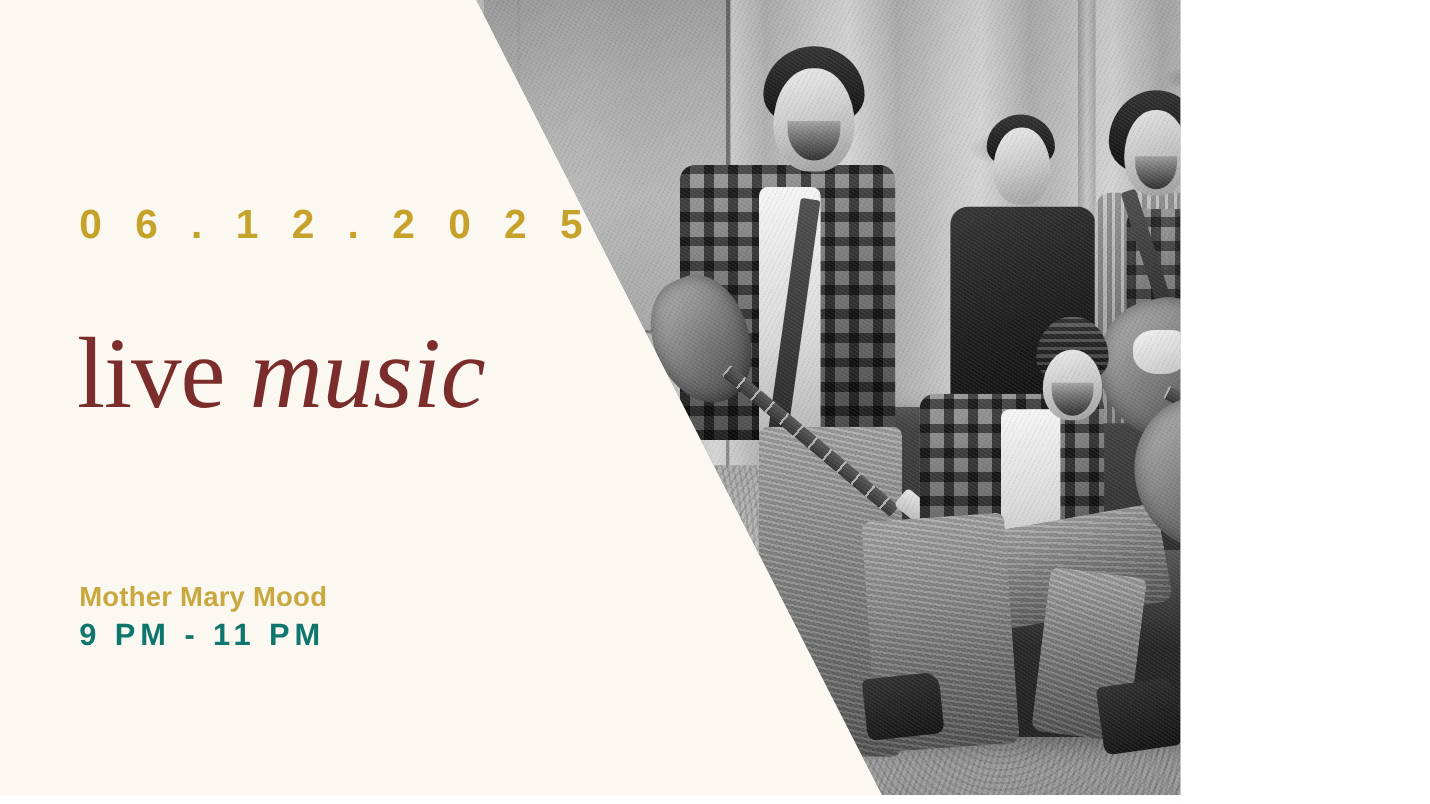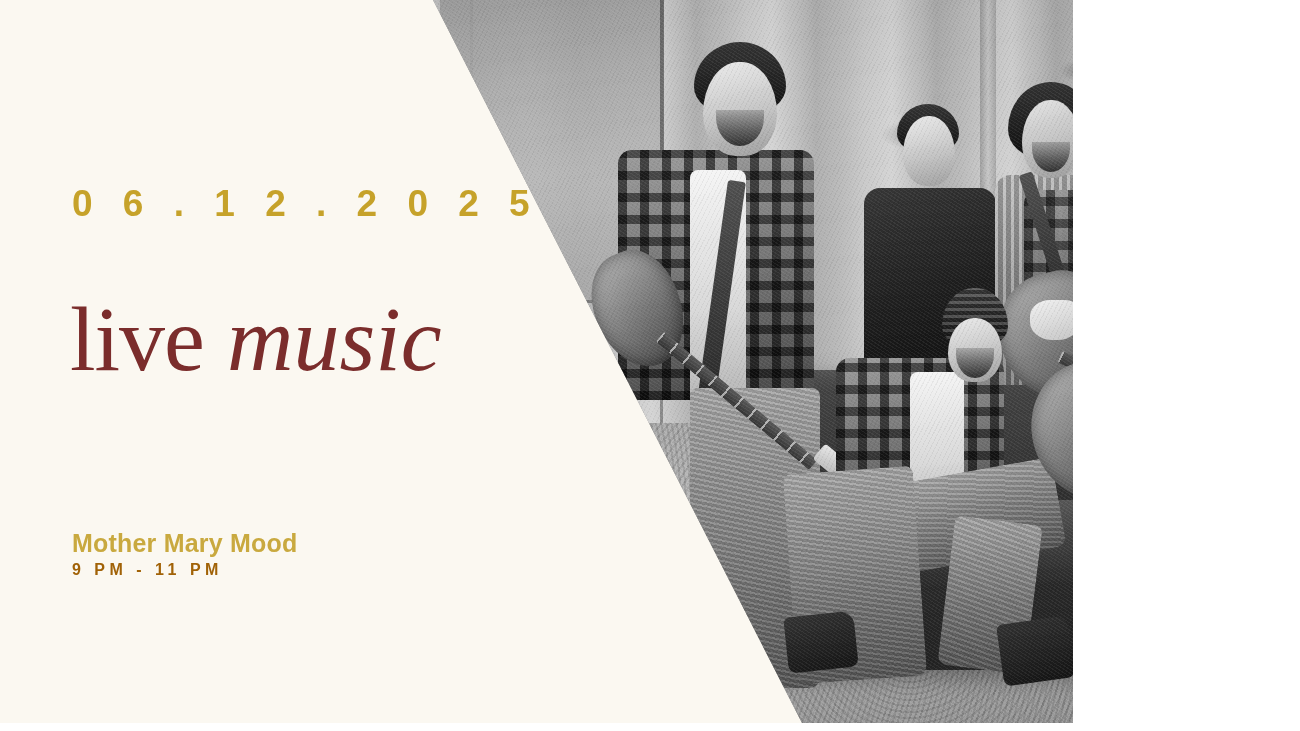--- a/index.html
+++ b/index.html
@@ -283,24 +283,24 @@
     font-weight: 700;
     letter-spacing: .2px;
     color: #C9A93F;
     white-space: nowrap;
     margin-top: 40px;
   }
   .time-line {
     position: absolute;
     left: 72px;
     top: 561px;
-    font-size: 16px;
+    font-size: 28px;
     font-weight: 700;
     letter-spacing: 4.5px;
-    color: #a16207;
+    color: #0f766e;
     white-space: nowrap;
   }
 
   .bottom-strip {
     position: absolute;
     left: 0; bottom: 0;
     width: 1300px; height: 8px;
     background: #ffffff;
   }
 </style>

